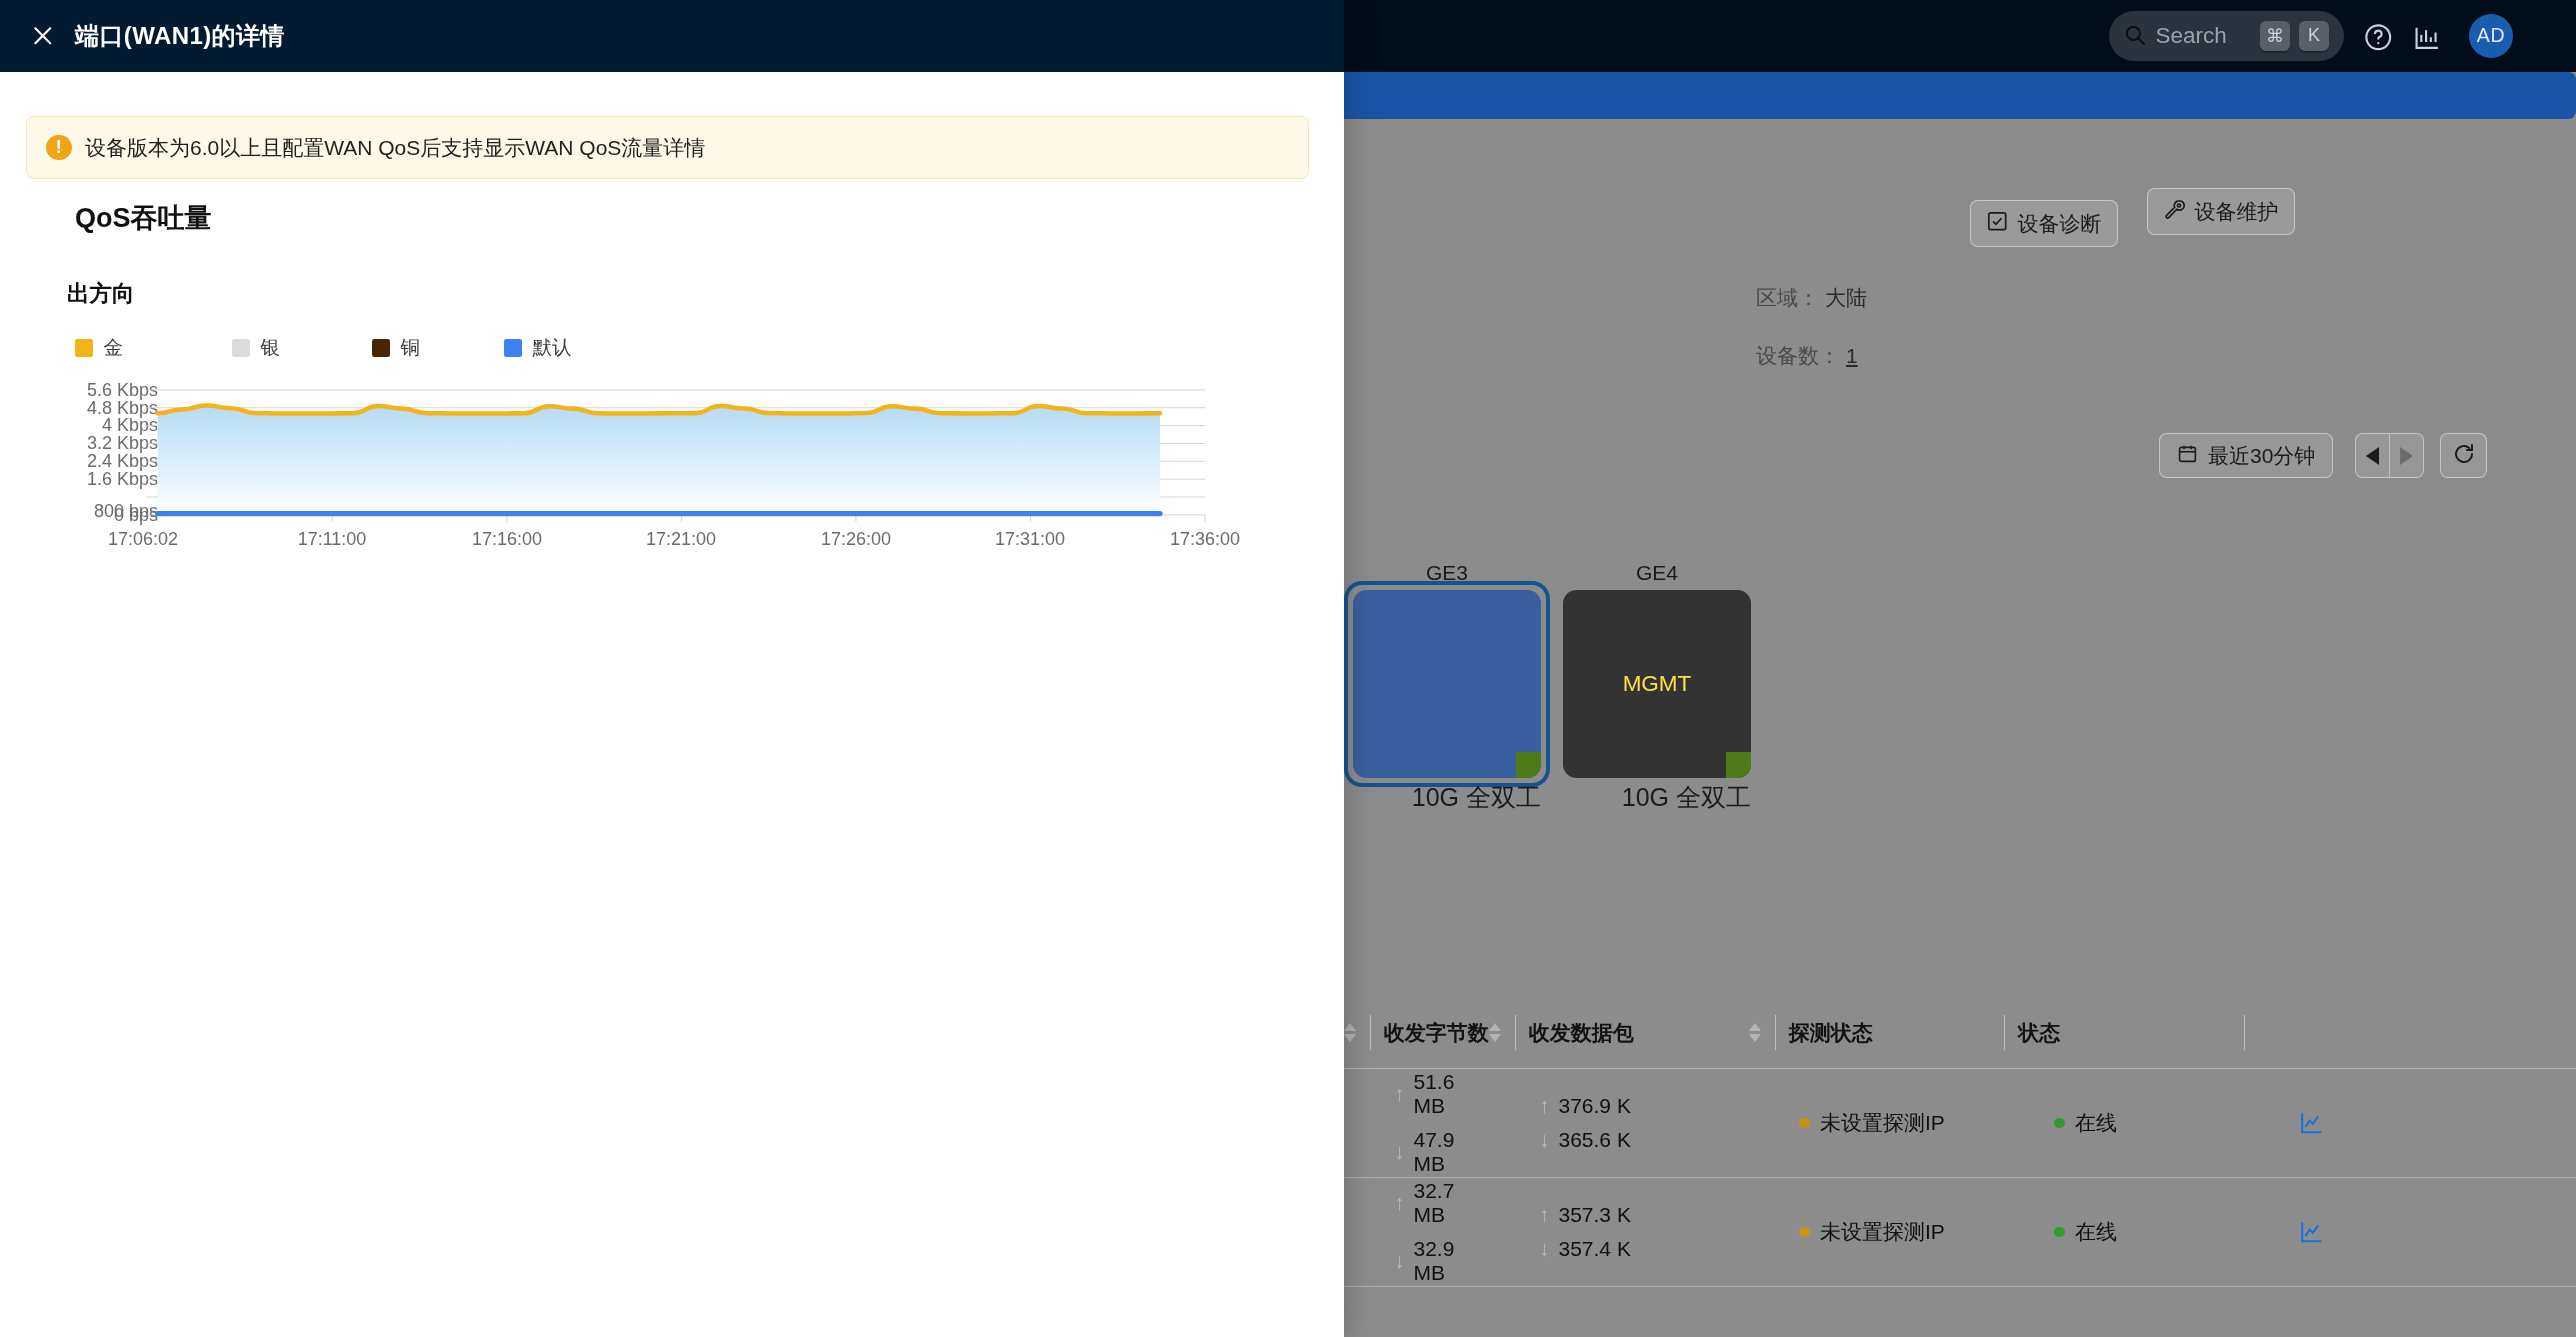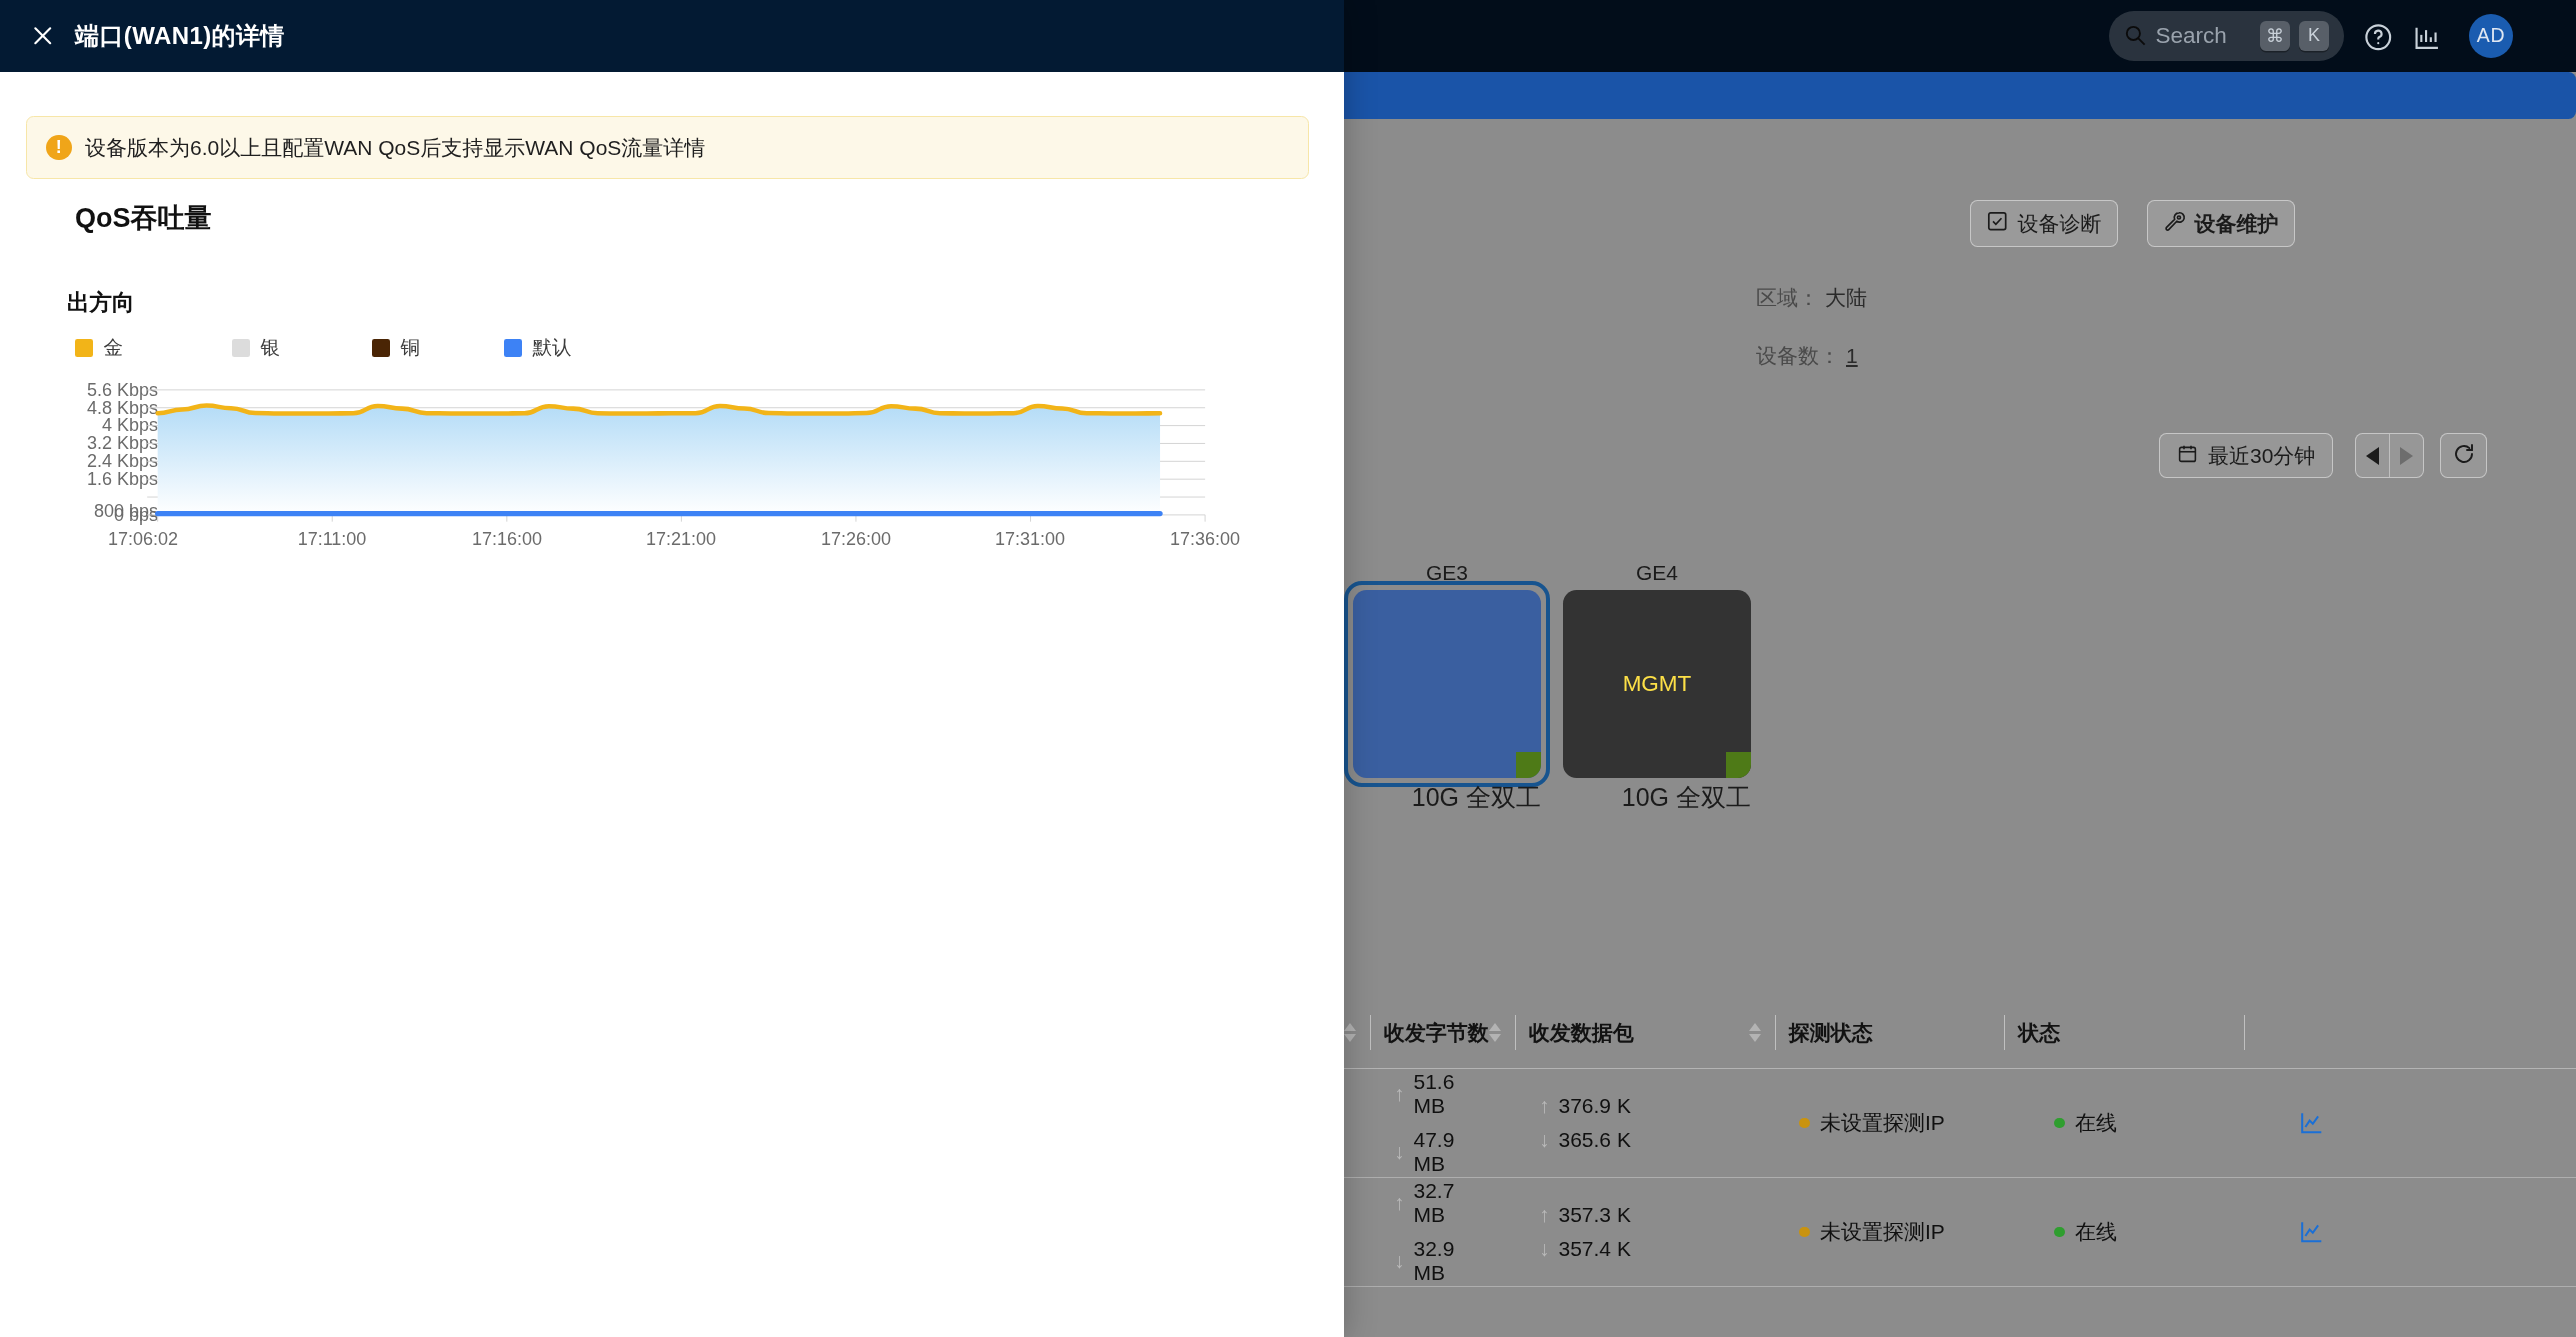--- a/index.html
+++ b/index.html
@@ -57,21 +57,21 @@
 
   
   .btn {
     position: absolute; height: 47px; border-radius: 7.5px;
     display: flex; align-items: center; gap: 9px;
     padding: 0 15px; font-size: 21px; color: #1b1b1b;
     background: rgba(255,255,255,0.12);
     border: 0.8px solid rgba(255,255,255,0.45);
   }
   #btn-diagnose { left: 1970px; top: 128px; }
-  #btn-maintain { left: 2147px; top: 128px; font-weight: bold; }
+  #btn-maintain { left: 2147px; top: 116px; }
   #btn-configure {
     left: 2319px; top: 128px; height: 47px;
     background: #1a54a8; border: none; color: #cfdcee;
     border-radius: 7.5px; padding: 0 0 0 15px;
     display: flex; align-items: center;
   }
   #btn-configure .label { padding-right: 13.5px; }
   #btn-configure .divider {
     width: 0.8px; height: 47px; background: rgba(255,255,255,0.28);
   }
@@ -214,21 +214,21 @@
     display: flex; align-items: center; justify-content: center;
     font-size: 18px; font-weight: bold;
   }
   #alert-text { font-size: 21px; color: #1f1f1f; }
 
   #section-title {
     position: absolute; left: 75px; top: 200px;
     font-size: 27px; font-weight: bold; color: #111;
   }
   #direction-title {
-    position: absolute; left: 67px; top: 287px;
+    position: absolute; left: 67px; top: 278px;
     font-size: 22.5px; font-weight: bold; color: #111;
   }
 
   #legend {
     position: absolute; left: 75px; top: 334px;
     display: flex; gap: 0; align-items: center;
   }
   .legend-item {
     display: flex; align-items: center; gap: 10.5px;
     font-size: 19.5px; color: #3c3c3c;

